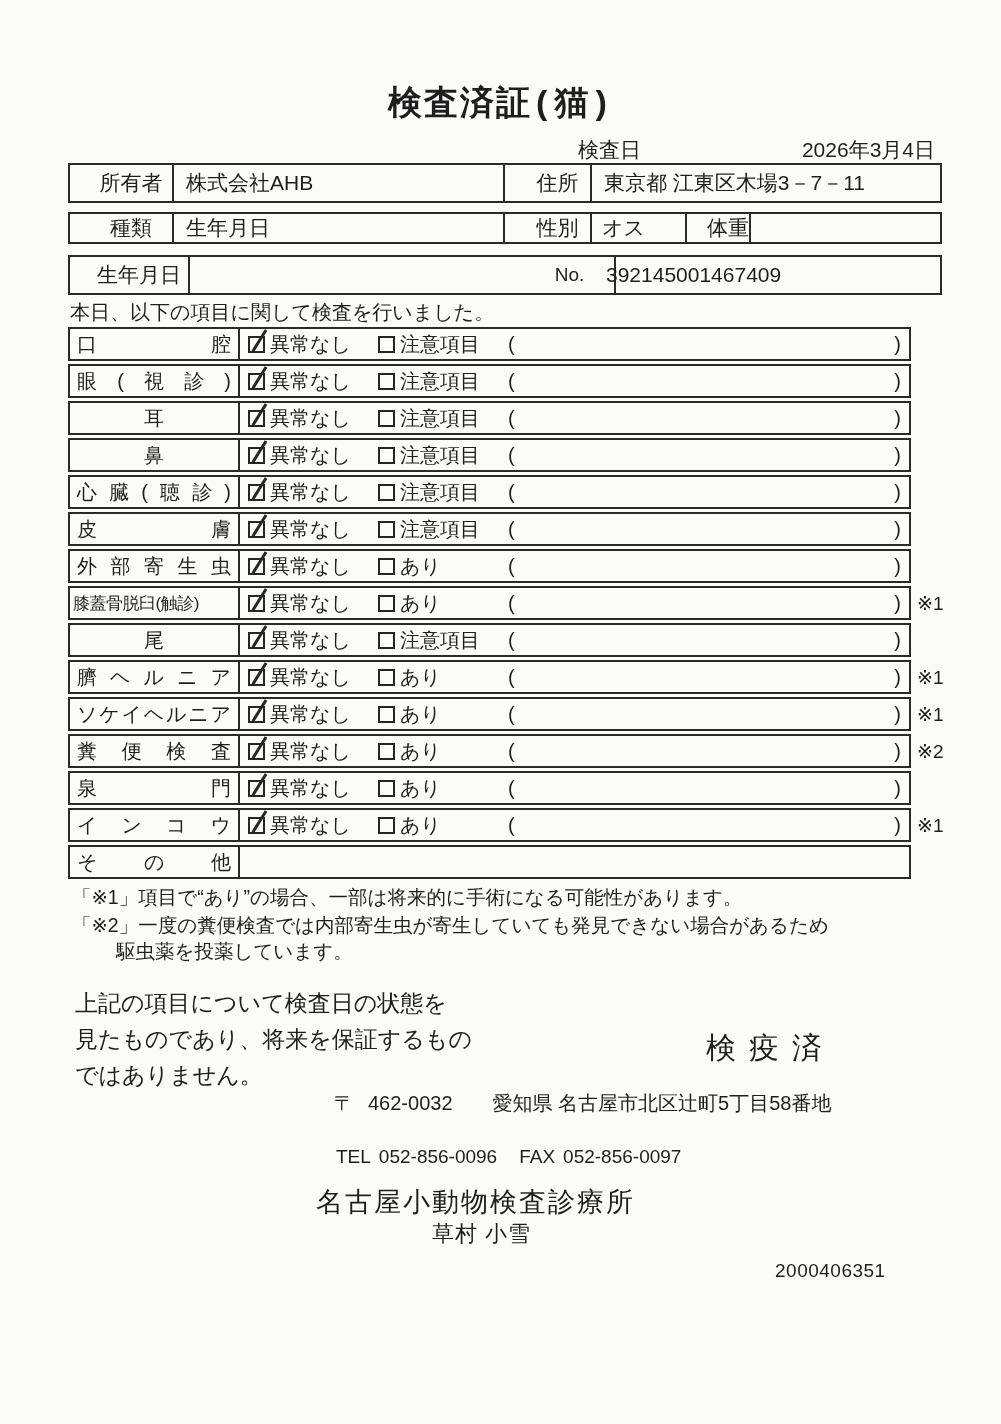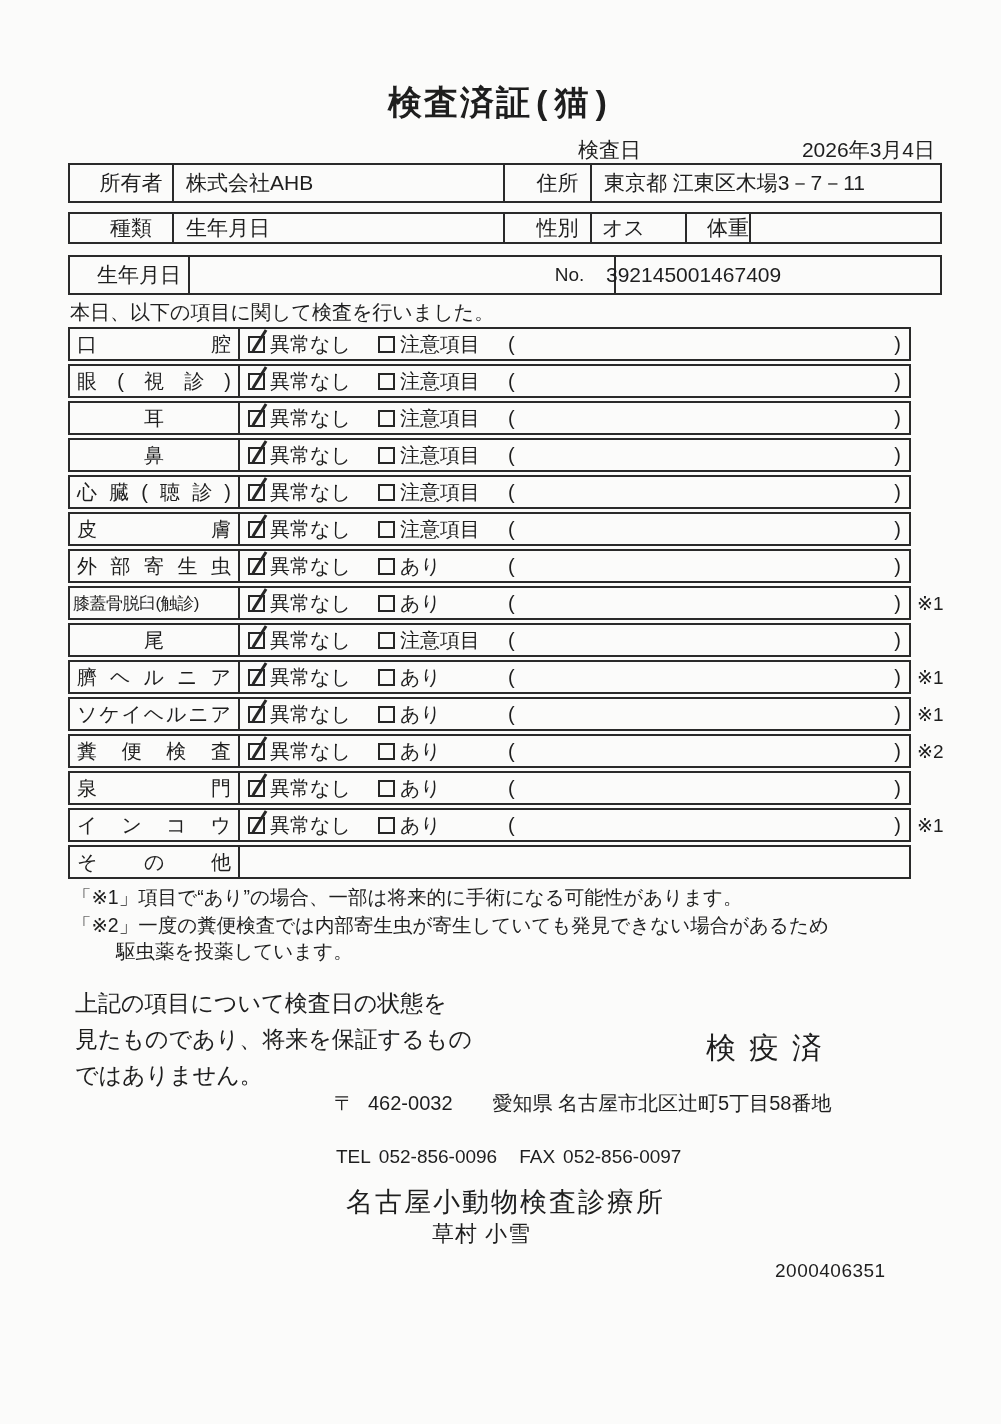--- a/index.html
+++ b/index.html
@@ -89,21 +89,21 @@
   .disc-3{top:1060px;}
   
   .stamp{left:706px;top:1028px;font-size:30px;letter-spacing:13px;font-weight:500;}
   
   .postal-line{left:334px;top:1090px;font-size:20px;white-space:nowrap;}
   .postal-line .gap{display:inline-block;width:40px;}
   .postal-line .gap2{display:inline-block;width:14px;}
   .tel-line{left:336px;top:1146px;font-size:19px;white-space:nowrap;}
   .tel-line .gap{display:inline-block;width:22px;}
   .tel-line .sp{display:inline-block;width:8px;}
-  .clinic-name{left:346px;top:1184px;font-size:27px;letter-spacing:2px;white-space:nowrap;text-align:center;}
+  .clinic-name{left:316px;top:1184px;font-size:27px;letter-spacing:2px;white-space:nowrap;text-align:center;}
   .vet-name{left:432px;top:1219px;font-size:22px;letter-spacing:1px;white-space:nowrap;}
   .serial{left:775px;top:1260px;font-size:19px;letter-spacing:0.5px;}
 </style>
 </head>
 <body>
 
 <div class="abs doc-title">検査済証(猫)</div>
 
 <div class="abs insp-date-label">検査日</div>
 <div class="abs insp-date-value">2026年3月4日</div>

